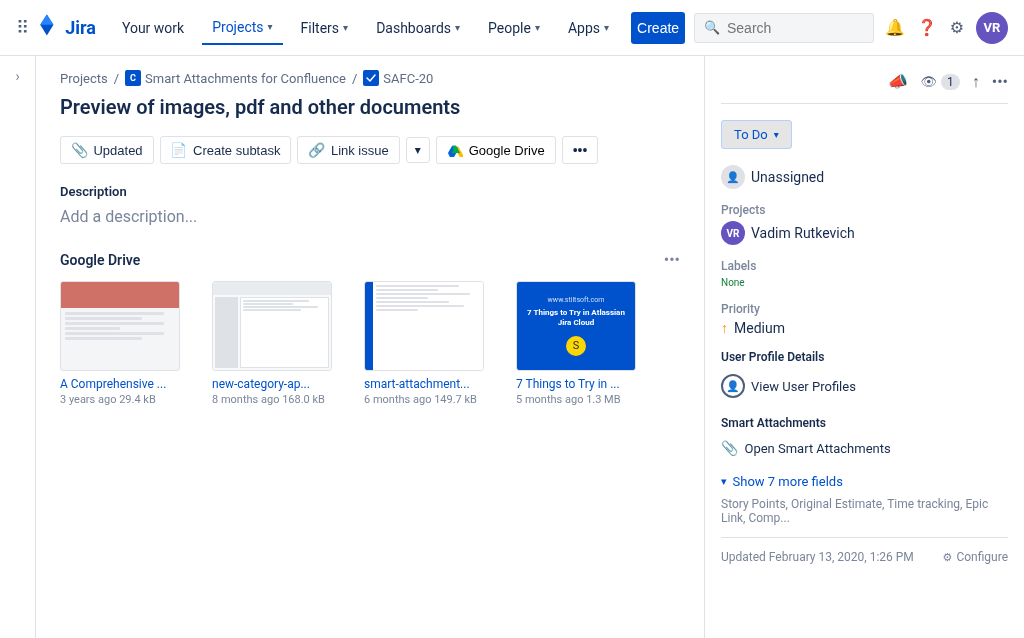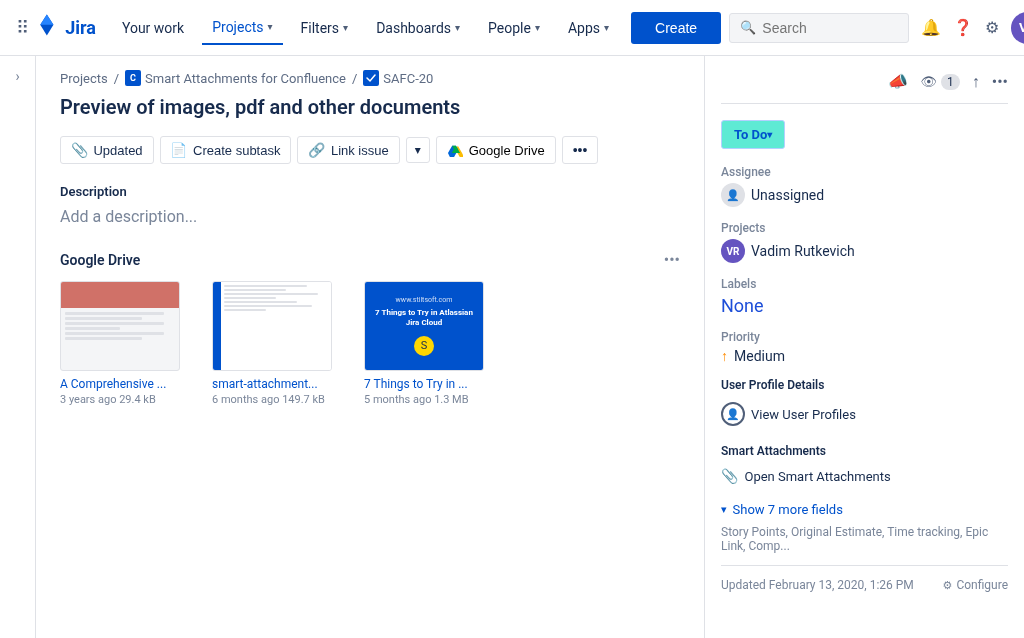--- a/index.html
+++ b/index.html
@@ -30,21 +30,21 @@
       display: flex; align-items: center; gap: 4px;
       white-space: nowrap;
     }
     .nav-item.active { color: #0052cc; border-bottom: 2px solid #0052cc; border-radius: 0; }
     .nav-chevron { font-size: 10px; color: #505f79; }
     .create-btn {
       background: #0052cc;
       color: #fff;
       border: none;
       border-radius: 3px;
-      padding: 8px 24px;
+      padding: 8px 6px;
       font-size: 14px;
       font-weight: 500;
       cursor: pointer;
       margin-left: 4px;
     }
     .topnav-right { margin-left: auto; display: flex; align-items: center; gap: 12px; }
     .search-box {
       display: flex; align-items: center;
       border: 1px solid #dfe1e6; border-radius: 3px;
       padding: 6px 10px; gap: 6px;
@@ -140,34 +140,34 @@
     .thumb-book-title { font-size: 8px; color: #fff; font-weight: bold; text-align: center; line-height: 1.2; }
     .thumb-book-logo { width: 20px; height: 20px; background: #ffd700; border-radius: 50%; margin-top: 4px; display: flex; align-items: center; justify-content: center; font-size: 10px; }
 
     
     .right-panel-top { display: flex; justify-content: flex-end; align-items: center; gap: 12px; margin-bottom: 16px; padding-bottom: 12px; border-bottom: 1px solid #dfe1e6; }
     .rp-icon { color: #505f79; cursor: pointer; font-size: 16px; }
     .watch-btn { display: flex; align-items: center; gap: 4px; color: #505f79; cursor: pointer; font-size: 13px; }
     .watch-count { background: #dfe1e6; border-radius: 10px; padding: 1px 6px; font-size: 12px; color: #172b4d; }
 
     .status-dropdown {
-      display: inline-flex; align-items: center; 
-      background: #5eead4; border: 1px solid #b3d0ff; border-radius: 3px;
-      padding: 6px 12px; font-size: 13px; font-weight: 700; color: #0052cc;
+      display: inline-flex; align-items: center; gap: 6px;
+      background: #e5e5e5; border: 1px solid #b3d0ff; border-radius: 3px;
+      padding: 6px 12px; font-size: 13px; font-weight: 400; color: #0052cc;
       cursor: pointer; margin-bottom: 16px;
     }
     .status-chevron { font-size: 10px; }
 
     .field-row { margin-bottom: 14px; }
     .field-label { font-size: 12px; color: #7a869a; margin-bottom: 4px; font-weight: 500; }
     .field-value { font-size: 14px; color: #172b4d; display: flex; align-items: center; gap: 6px; }
     .avatar-sm { width: 24px; height: 24px; border-radius: 50%; background: #dfe1e6; display: flex; align-items: center; justify-content: center; font-size: 11px; color: #505f79; }
     .avatar-reporter { width: 24px; height: 24px; border-radius: 50%; background: #6554c0; display: flex; align-items: center; justify-content: center; color: white; font-size: 10px; font-weight: bold; }
     .priority-icon { color: #ff8b00; font-size: 14px; }
-    .none-label { color: #1d4ed8; font-size: 18px; }
+    .none-label { color: #15803d; font-size: 10px; }
 
     .field-section-title { font-size: 12px; font-weight: 600; color: #172b4d; margin-bottom: 6px; }
     .view-profiles-btn { display: flex; align-items: center; gap: 6px; color: #172b4d; cursor: pointer; font-size: 13px; padding: 4px 0; }
     .view-profiles-icon { width: 24px; height: 24px; border-radius: 50%; border: 2px solid #505f79; display: flex; align-items: center; justify-content: center; font-size: 11px; color: #505f79; }
     .open-smart-btn { display: flex; align-items: center; gap: 6px; color: #172b4d; cursor: pointer; font-size: 13px; padding: 4px 0; }
     .paperclip-icon { color: #0052cc; font-size: 14px; }
 
     .show-more-fields { display: flex; align-items: center; gap: 6px; color: #0052cc; cursor: pointer; font-size: 13px; margin-top: 12px; margin-bottom: 8px; }
     .show-more-chevron { font-size: 11px; }
     .show-more-subtext { font-size: 12px; color: #7a869a; }
@@ -305,20 +305,38 @@
                   <div class="doc-line doc-line-short"></div>
                   <div class="doc-line doc-line-long"></div>
                   <div class="doc-line doc-line-med"></div>
                 </div>
               </div>
             </div>
             <div class="gdrive-filename">A Comprehensive ...</div>
             <div class="gdrive-meta">3 years ago  29.4 kB</div>
           </div>
 
+          <div class="gdrive-item">
+            <div class="gdrive-thumb">
+              <div class="thumb-screenshot">
+                <div class="thumb-ss-top"></div>
+                <div class="thumb-ss-body">
+                  <div class="thumb-ss-sidebar"></div>
+                  <div class="thumb-ss-content">
+                    <div class="thumb-ss-line" style="width:80%"></div>
+                    <div class="thumb-ss-line" style="width:60%"></div>
+                    <div class="thumb-ss-line" style="width:90%"></div>
+                    <div class="thumb-ss-line" style="width:70%"></div>
+                  </div>
+                </div>
+              </div>
+            </div>
+            <div class="gdrive-filename">new-category-ap...</div>
+            <div class="gdrive-meta">8 months ago  168.0 kB</div>
+          </div>
 
           <div class="gdrive-item">
             <div class="gdrive-thumb">
               <div class="thumb-blue">
                 <div class="thumb-blue-sidebar"></div>
                 <div class="thumb-blue-content">
                   <div class="thumb-blue-line" style="width:80%"></div>
                   <div class="thumb-blue-line" style="width:60%"></div>
                   <div class="thumb-blue-line" style="width:90%"></div>
                   <div class="thumb-blue-line" style="width:50%"></div>
@@ -365,21 +383,20 @@
     </div>
 
     
     <div class="status-dropdown">
       <span>To Do</span>
       <span class="status-chevron">▾</span>
     </div>
 
     
     <div class="field-row">
-      <div class="field-label">Assignee</div>
       <div class="field-value">
         <div class="avatar-sm">👤</div>
         <span>Unassigned</span>
       </div>
     </div>
 
     <div class="field-row">
       <div class="field-label">Projects</div>
       <div class="field-value">
         <div class="avatar-reporter">VR</div>

